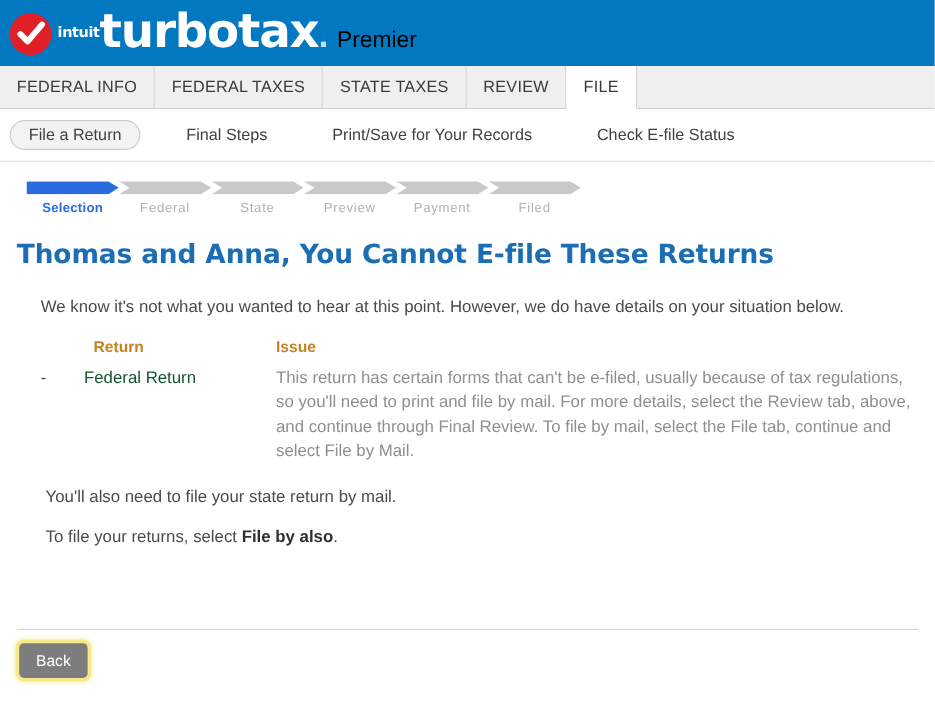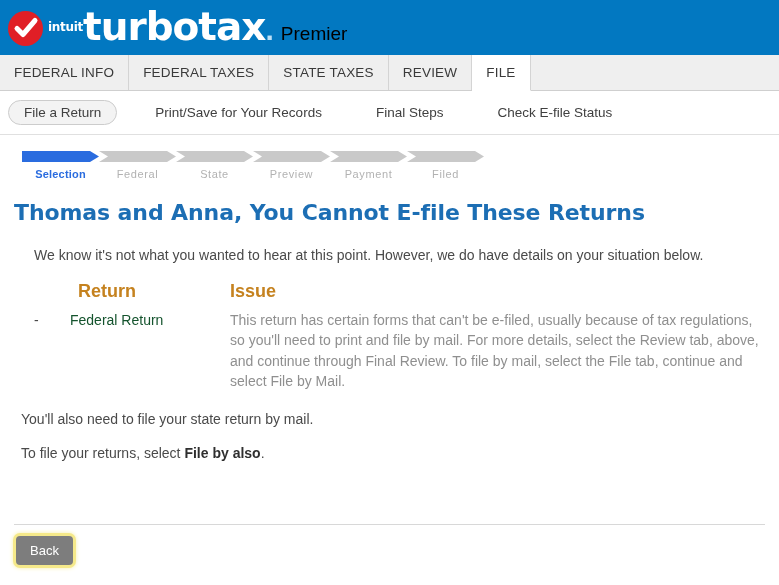--- a/index.html
+++ b/index.html
@@ -191,21 +191,21 @@
   }
 
   .issue-table {
     margin: 18px 0 0 20px;
     display: grid;
     grid-template-columns: 16px 180px 1fr;
     column-gap: 0px;
   }
   .col-head {
     color: #c5821f;
-    font-size: 18px;
+    font-size: 13px;
     font-weight: bold;
     padding-bottom: 8px;
   }
   .col-head.return-head { padding-left: 28px; }
   .row-dash {
     font-size: 14px;
     color: #4a4a4a;
     line-height: 1.45;
   }
   .row-return {
@@ -217,21 +217,21 @@
   .row-issue {
     font-size: 14px;
     color: #8f8f8f;
     line-height: 1.45;
     max-width: 536px;
   }
 
   .para {
     font-size: 14px;
     color: #4a4a4a;
-    margin: 20px 0 0 7px;
+    margin: 20px 0 0 24px;
   }
   .para.second { margin-top: 18px; }
   .para b { font-weight: bold; color: #2f2f2f; }
 
   
   .footer-divider {
     position: absolute;
     left: 14px;
     right: 14px;
     top: 524px;
@@ -278,22 +278,22 @@
   <div class="tab">FEDERAL INFO</div>
   <div class="tab">FEDERAL TAXES</div>
   <div class="tab">STATE TAXES</div>
   <div class="tab">REVIEW</div>
   <div class="tab active">FILE</div>
   <div class="tab-filler"></div>
 </div>
 
 <div class="subnav">
   <div class="subnav-item selected">File a Return</div>
+  <div class="subnav-item">Final Steps</div>
   <div class="subnav-item">Print/Save for Your Records</div>
-  <div class="subnav-item">Final Steps</div>
   <div class="subnav-item">Check E-file Status</div>
 </div>
 
 <div class="stepper">
   <div class="step current">
     <div class="step-arrow"></div>
     <div class="step-label">Selection</div>
   </div>
   <div class="step">
     <div class="step-arrow"></div>

